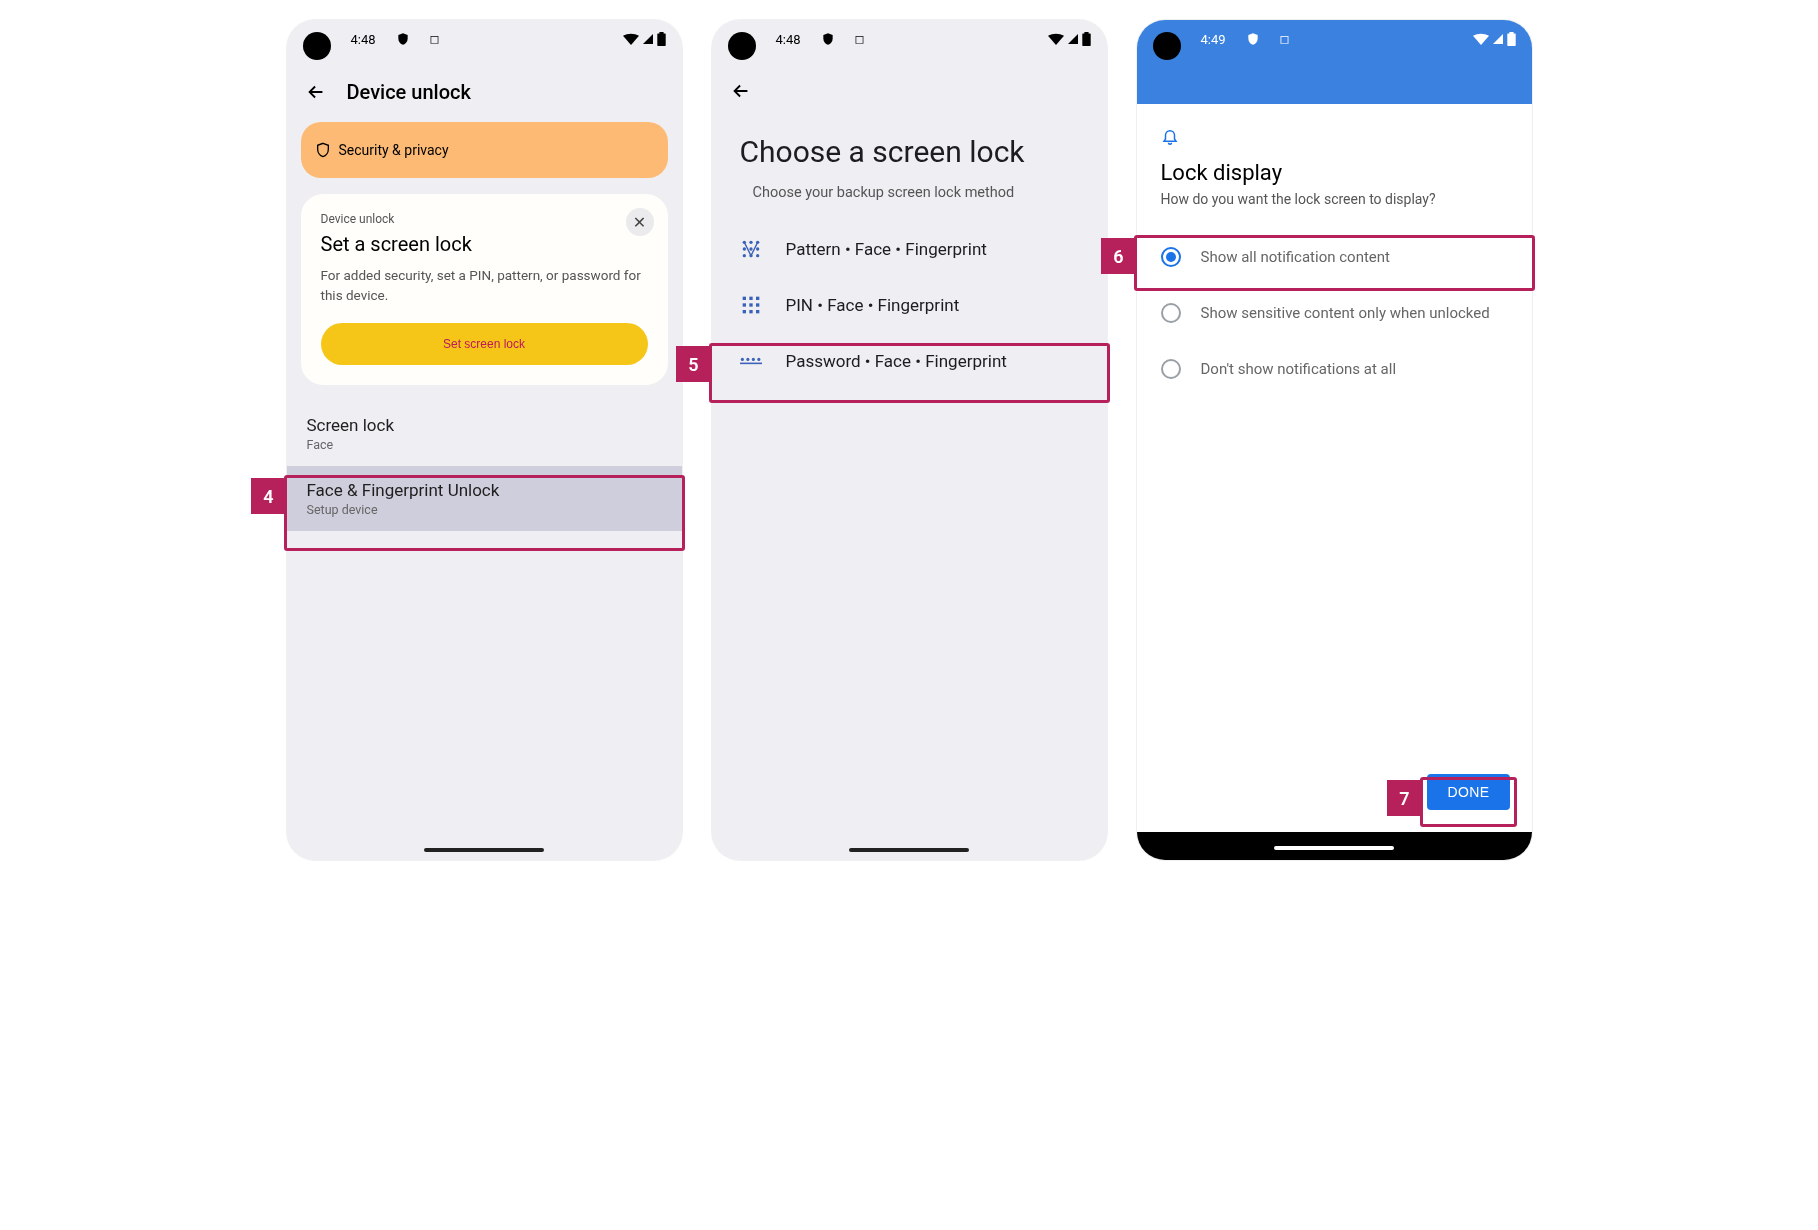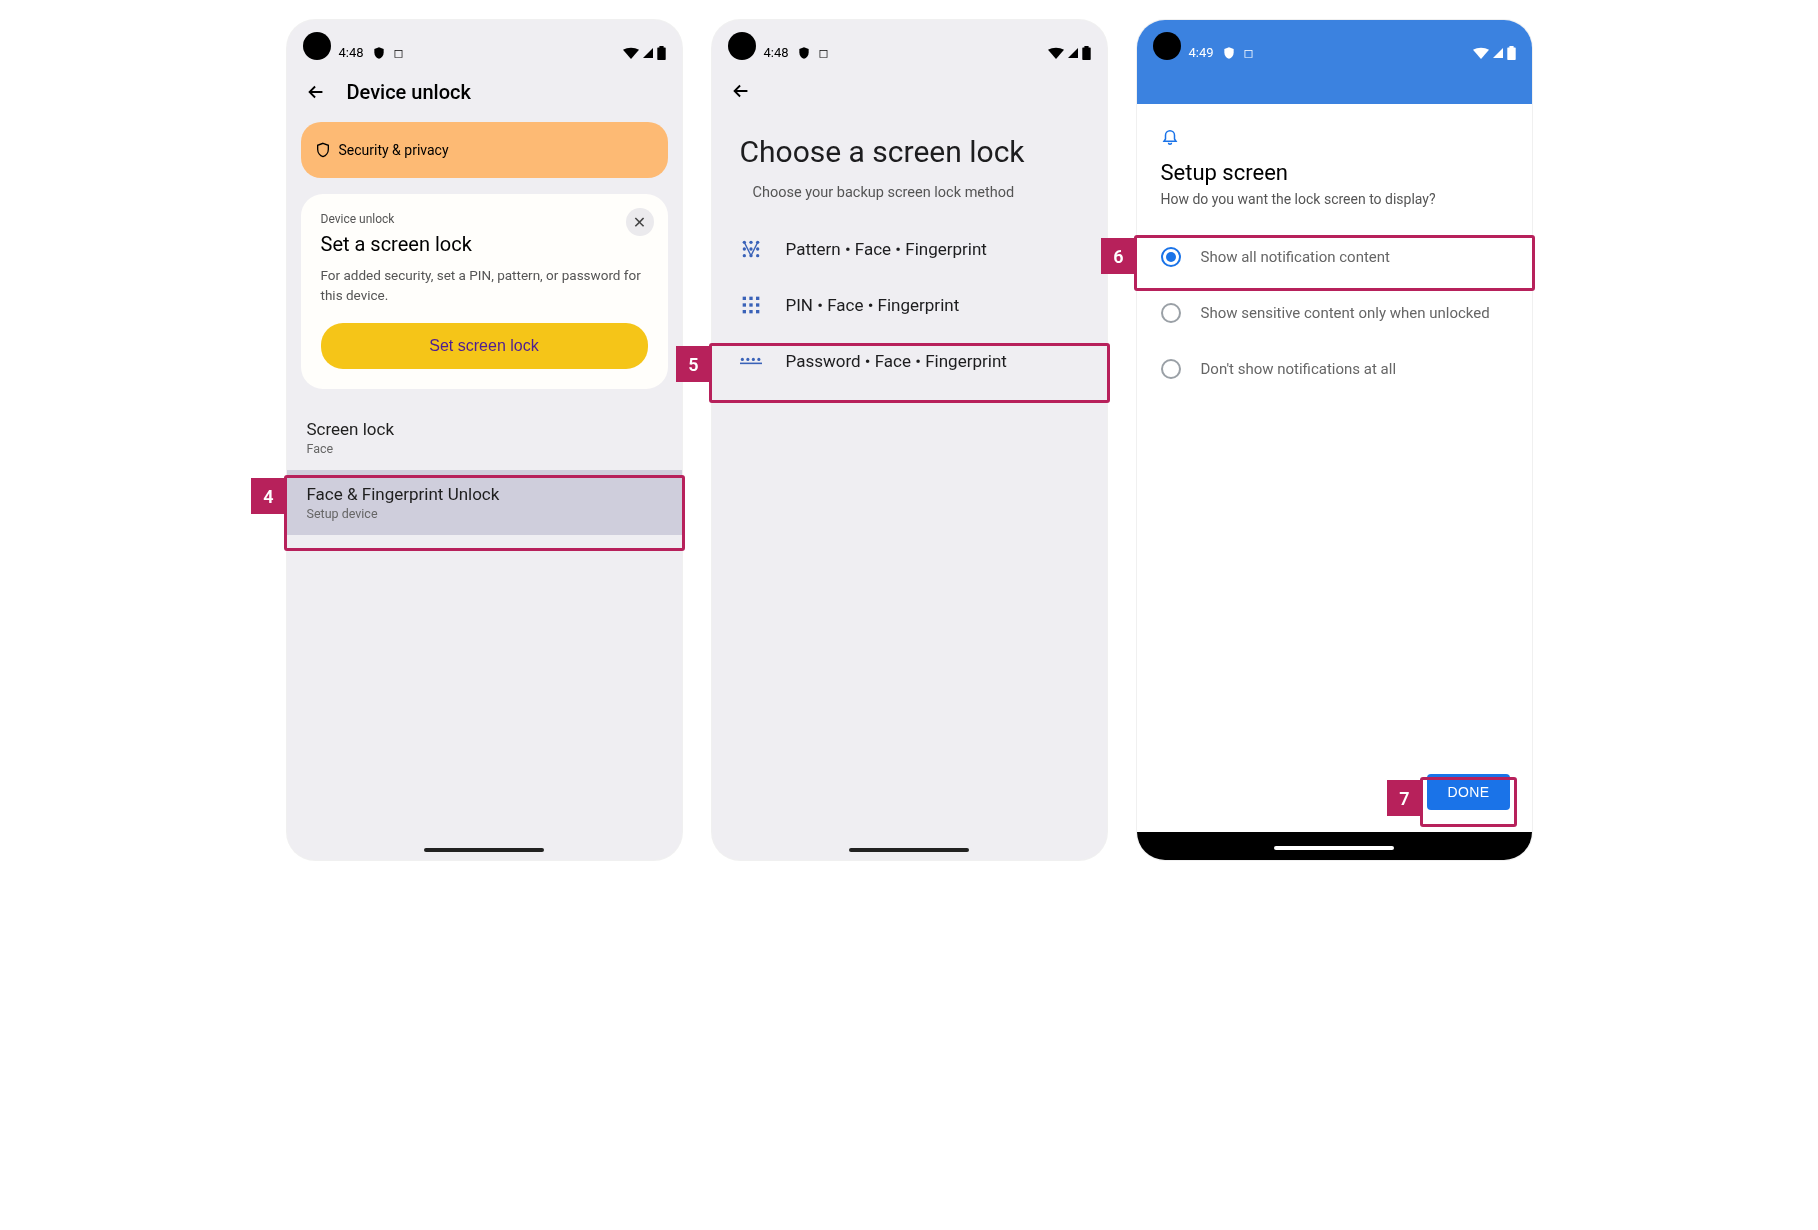--- a/index.html
+++ b/index.html
@@ -20,25 +20,25 @@
     position: relative;
     box-shadow: 0 0 0 1px rgba(0,0,0,.06);
     display: flex;
     flex-direction: column;
   }
   .phone.bg-gray { background: #efeef2; }
   .phone.bg-white { background: #fff; }
   
   .status-bar {
     display: flex;
-    align-items: flex-end;
+    align-items: flex-start;
     padding: 12px 16px 8px;
     font-size: 13px;
     color: #000;
-    gap: 8px;
+    gap: 20px;
   }
   .status-bar.blue {
     background: #3b82e0;
     color: #fff;
   }
   .avatar-dot {
     width: 28px; height: 28px; border-radius: 50%; background: #000;
   }
   .status-bar.blue .avatar-dot { background: #000; }
   .status-flex { flex: 1; }
@@ -67,21 +67,21 @@
   .card-title { font-size: 20px; margin-top:6px; }
   .card-body { font-size: 13.5px; color:#555; margin-top:10px; line-height:1.45; }
   .card-close {
     position:absolute; top:14px; right:14px;
     width:28px;height:28px;border-radius:50%;background:#ebeaed;
     display:flex;align-items:center;justify-content:center;font-size:16px;color:#444;
   }
   .primary-btn {
     display:block; width:100%; margin-top:18px;
     background:#f5c518; border:none; border-radius:22px;
-    padding:14px 0; font-size:16px; font-weight:500;color:#4c1d95;
+    padding:14px 0; font-size:12px; font-weight:500;color:#be185d;
   }
   
   .row {
     padding: 14px 20px;
   }
   .row-title { font-size: 17px; color:#1f1f1f; }
   .row-sub { font-size: 12.5px; color:#666; margin-top:2px; }
   .row.highlight {
     background:#cfcedc;
   }
@@ -344,21 +344,21 @@
     </div>
     <div class="ls-blue-top"></div>
 
     <div class="ls-body">
       <div class="bell">
         <svg width="18" height="20" viewBox="0 0 24 24" fill="none" stroke="#1a73e8" stroke-width="2">
             <path d="M18 16v-5a6 6 0 10-12 0v5l-2 3h16l-2-3z"></path>
             <path d="M10 21a2 2 0 004 0"></path>
           </svg>
       </div>
-      <div class="ls-title">Setup screen</div>
+      <div class="ls-title">Lock display</div>
       <div class="ls-sub">How do you want the lock screen to display?</div>
     </div>
 
     <div class="radio-row">
       <span class="radio checked"></span>
       <span>Show all notification content</span>
     </div>
     <div class="radio-row">
       <span class="radio"></span>
       <span>Show sensitive content only when unlocked</span>

